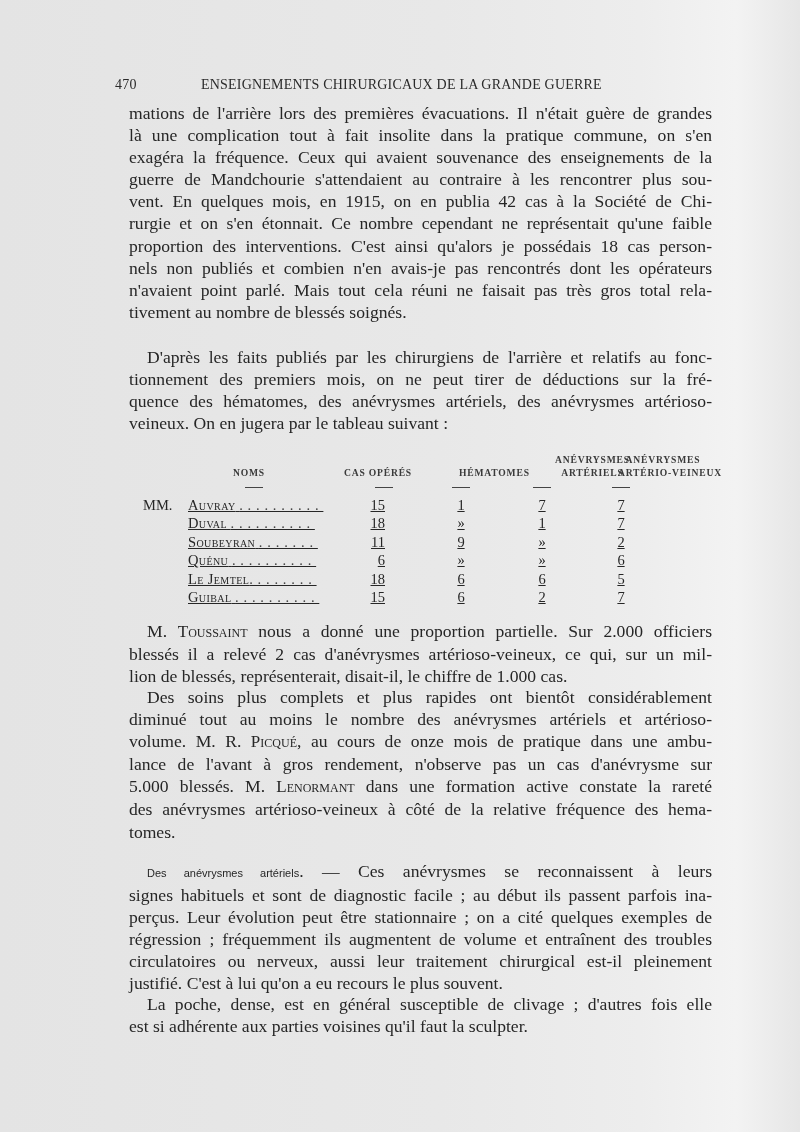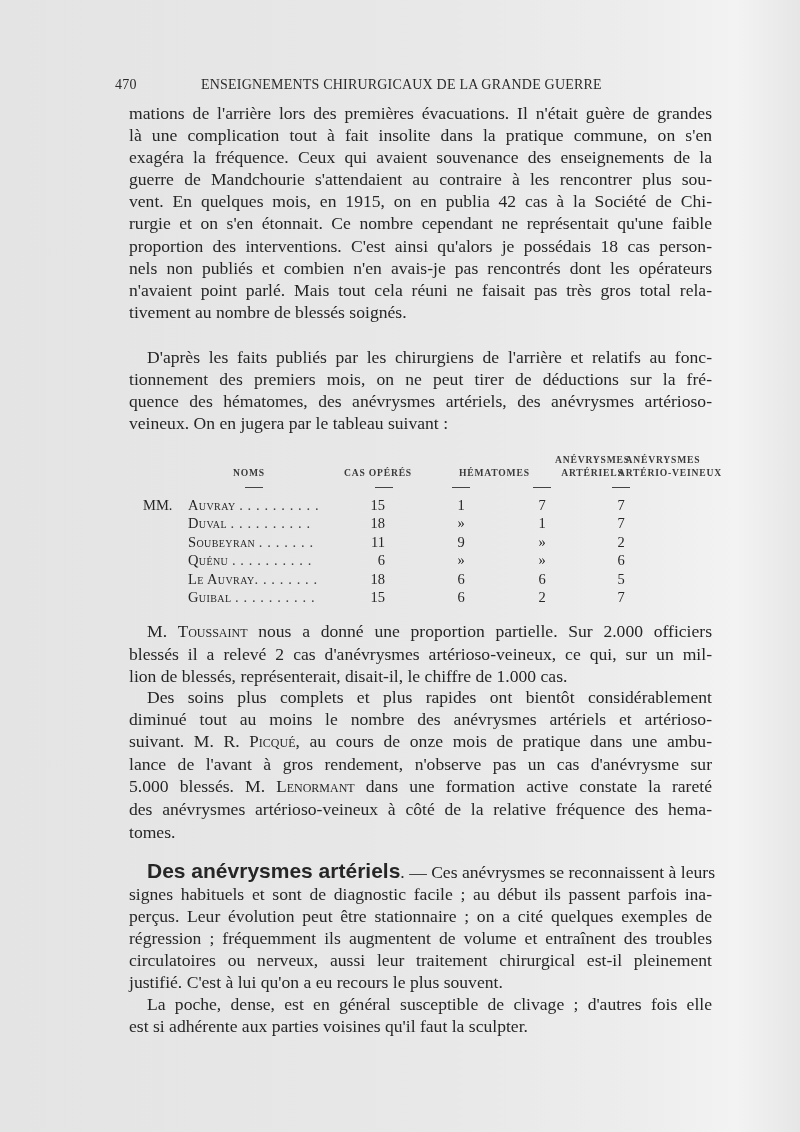--- a/index.html
+++ b/index.html
@@ -30,31 +30,31 @@
 
   .sc { font-variant: small-caps; font-size: 17px; }
 
   
   .table-wrap { position: absolute; left: 130px; top: 447px; width: 570px; }
   .th-row { position: relative; height: 36px; font-size: 9.6px; letter-spacing: 0.8px; font-weight: bold; color: #3a3a3a; }
   .th { position: absolute; text-align: center; white-space: nowrap; line-height: 13px; }
   .dash-row { position: relative; height: 14px; }
   .dash { position: absolute; height: 1.4px; width: 18px; background: #444; top: 4px; }
   .tr { position: relative; height: 18.4px; font-size: 14.5px; }
-  .td { position: absolute; white-space: nowrap; }
+  .td { position: absolute; white-space: nowrap; text-decoration: underline; }
   .td.name { left: 13px; }
   .td.name .prefix { display: inline-block; width: 45px; }
   .td.num { text-align: right; width: 30px; }
   .td.ctr { text-align: center; width: 30px; }
   .name-text { font-variant: small-caps; letter-spacing: 0.4px; }
   .leader { letter-spacing: 4.8px; color: #444; }
 
   .section-title {
     font-family: "Liberation Sans", "DejaVu Sans", sans-serif;
-    font-weight: bold; font-size: 21px;
+    font-weight: normal; font-size: 11px;
   }
 </style>
 </head>
 <body>
 
 <div class="page">
 
   <div class="running-head">
     <span class="folio">470</span>
     <span class="title">ENSEIGNEMENTS CHIRURGICAUX DE LA GRANDE GUERRE</span>
@@ -124,21 +124,21 @@
       <span class="td ctr" style="left:476px;">2</span>
     </div>
     <div class="tr">
       <span class="td name" style="left:58px;"><span class="name-text">Quénu</span> <span class="leader">..........</span></span>
       <span class="td num" style="left:225px;">6</span>
       <span class="td ctr" style="left:316px;">»</span>
       <span class="td ctr" style="left:397px;">»</span>
       <span class="td ctr" style="left:476px;">6</span>
     </div>
     <div class="tr">
-      <span class="td name" style="left:58px;"><span class="name-text">Le Auvray</span><span class="leader">........</span></span>
+      <span class="td name" style="left:58px;"><span class="name-text">Le Jemtel</span><span class="leader">........</span></span>
       <span class="td num" style="left:225px;">18</span>
       <span class="td ctr" style="left:316px;">6</span>
       <span class="td ctr" style="left:397px;">6</span>
       <span class="td ctr" style="left:476px;">5</span>
     </div>
     <div class="tr">
       <span class="td name" style="left:58px;text-align:center;"><span class="name-text">Guibal</span> <span class="leader">..........</span></span>
       <span class="td num" style="left:225px;">15</span>
       <span class="td ctr" style="left:316px;">6</span>
       <span class="td ctr" style="left:397px;">2</span>
@@ -148,21 +148,21 @@
 
   <div class="text-block" style="top:620px;">
     <span class="line indent"><span>M. </span><span class="sc">Toussaint</span><span> nous a donné une proportion partielle. Sur 2.000 officiers</span></span>
     <span class="line">blessés il a relevé 2 cas d'anévrysmes artérioso-veineux, ce qui, sur un mil-</span>
     <span class="line last">lion de blessés, représenterait, disait-il, le chiffre de 1.000 cas.</span>
   </div>
 
   <div class="text-block" style="top:686px;">
     <span class="line indent">Des soins plus complets et plus rapides ont bientôt considérablement</span>
     <span class="line">diminué tout au moins le nombre des anévrysmes artériels et artérioso-</span>
-    <span class="line"><span>suivant. M. R. </span><span class="sc">Picqué</span><span>, au cours de onze mois de pratique dans une ambu-</span></span>
+    <span class="line"><span>volume. M. R. </span><span class="sc">Picqué</span><span>, au cours de onze mois de pratique dans une ambu-</span></span>
     <span class="line">lance de l'avant à gros rendement, n'observe pas un cas d'anévrysme sur</span>
     <span class="line"><span>5.000 blessés. M. </span><span class="sc">Lenormant</span><span> dans une formation active constate la rareté</span></span>
     <span class="line">des anévrysmes artérioso-veineux à côté de la relative fréquence des hema-</span>
     <span class="line last">tomes.</span>
   </div>
 
   <div class="text-block" style="top:860px;">
     <span class="line indent"><span class="section-title">Des anévrysmes artériels</span><span>. — Ces anévrysmes se reconnaissent à leurs</span></span>
     <span class="line">signes habituels et sont de diagnostic facile ; au début ils passent parfois ina-</span>
     <span class="line">perçus. Leur évolution peut être stationnaire ; on a cité quelques exemples de</span>

